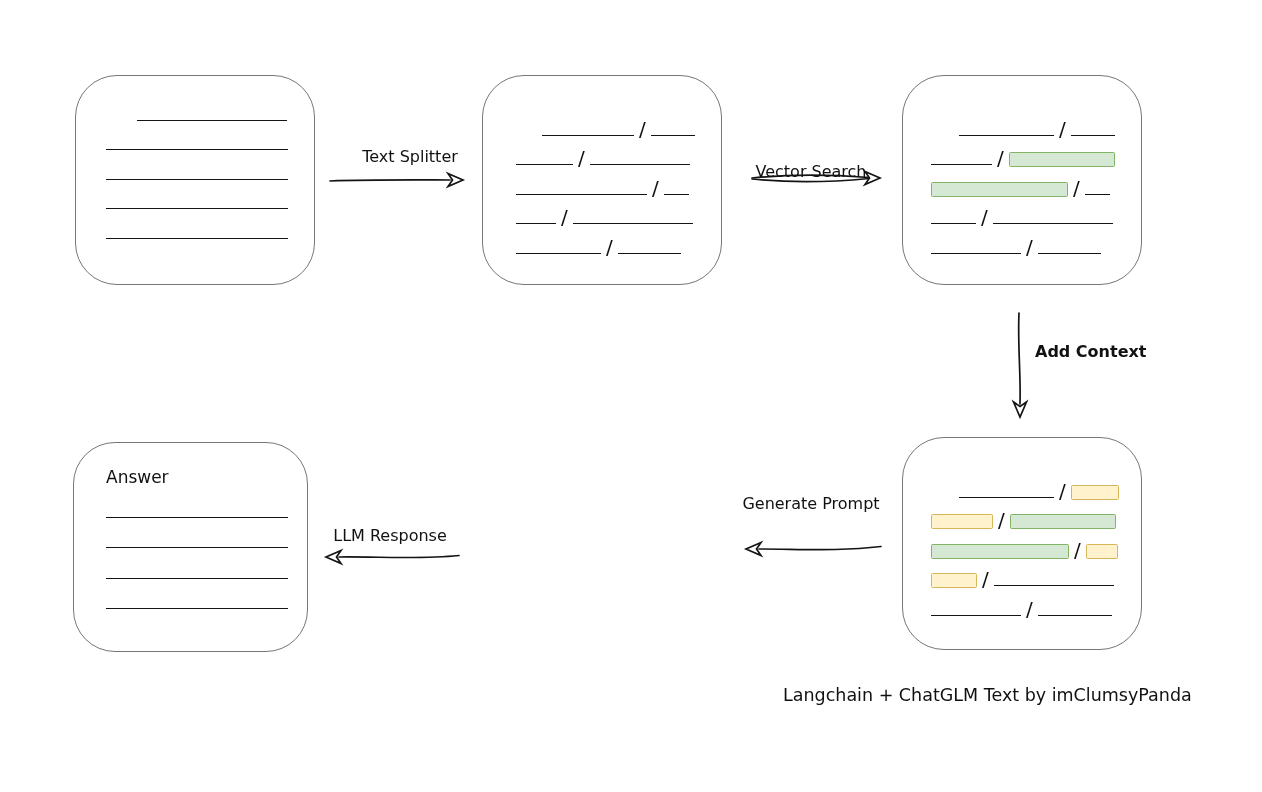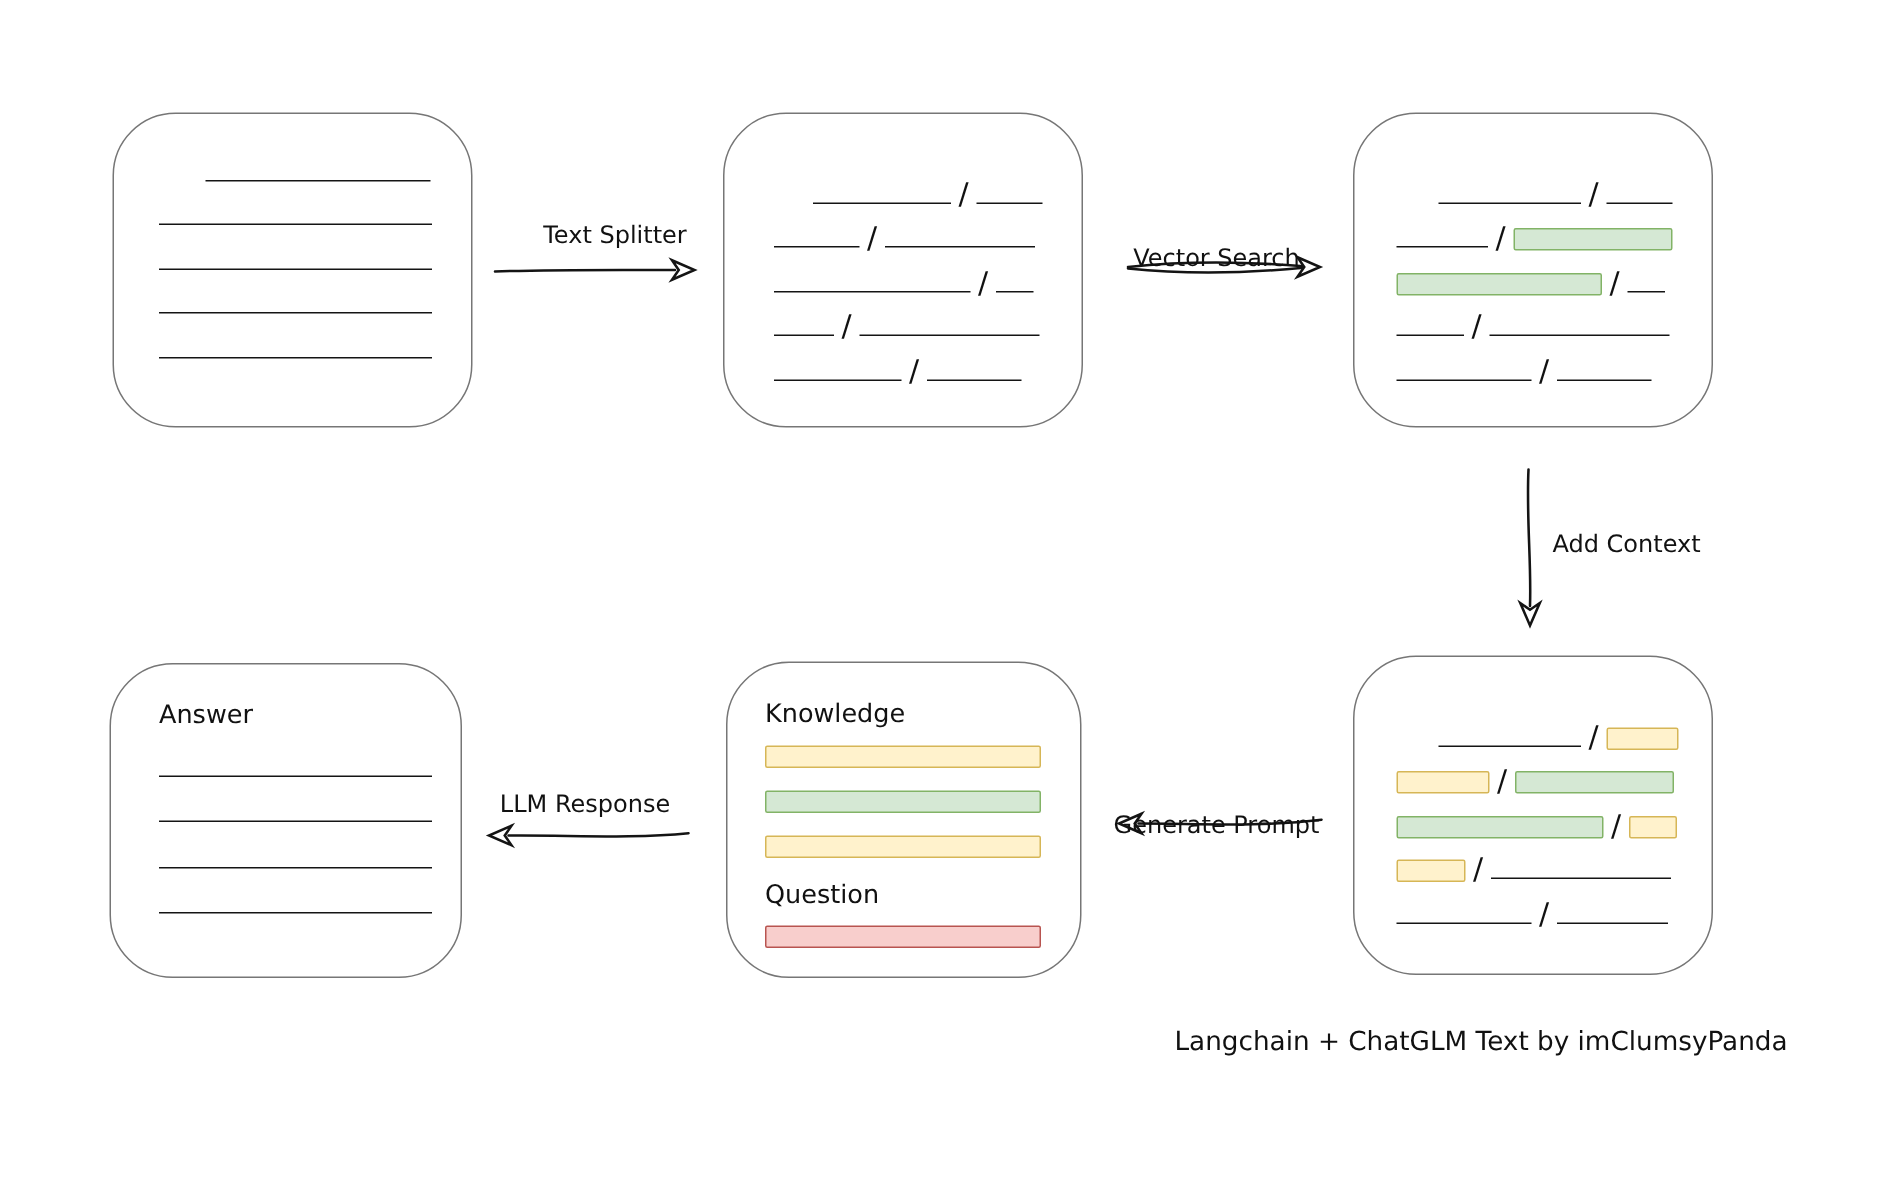--- a/index.html
+++ b/index.html
@@ -29,22 +29,22 @@
   .k-label{margin-bottom:11px;}
   .bars .bar{margin-bottom:15px;}
   .q-label{margin-top:3px;margin-bottom:10px;}
   .answer-inner{box-sizing:border-box;padding:24px 0 0 32px;}
   .answer-lines{margin-top:14px;}
   .ansline{height:0;border-bottom:1.7px solid #141414;margin-top:29.5px;}
   .arrow-label{position:absolute;font-size:16px;white-space:nowrap;}
   .centered{text-align:center;}
   #lbl-text-splitter{left:344px;top:147px;width:132px;}
   #lbl-vector-search{left:745px;top:162px;width:132px;}
-  #lbl-add-context{left:1035px;top:353px;}
-  #lbl-generate-prompt{left:740px;top:540px;width:142px;}
+  #lbl-add-context{left:1035px;top:342px;font-weight:bold;}
+  #lbl-generate-prompt{left:740px;top:494px;width:142px;}
   #lbl-llm-response{left:325px;top:526px;width:130px;}
   .caption{position:absolute;left:783px;top:685px;font-size:17.5px;white-space:nowrap;}
   svg.arrows{position:absolute;left:0;top:0;pointer-events:none;}
 </style>
 </head>
 <body>
 
 <div class="canvas">
 
   <svg class="arrows" width="1262" height="792" viewBox="0 0 1262 792" fill="none" stroke="#141414" stroke-width="1.7" stroke-linecap="round">
@@ -178,34 +178,20 @@
           <span class="hline" style="width: 120px;"></span>
         </div>
         <div class="crow">
           <span class="hline" style="width: 90px;"></span>
           <span class="slash">/</span>
           <span class="hline" style="width: 74px;"></span>
         </div>
       </div>
   </div>
 
-  <div class="node" id="node-prompt">
-    <div class="prompt-inner">
-      <div class="inner-label k-label">Knowledge</div>
-      <div class="bars">
-          <div class="bar yellow" style="width: 184px; height: 15px;"></div>
-          <div class="bar green" style="width: 184px; height: 15px;"></div>
-          <div class="bar yellow" style="width: 184px; height: 15px;"></div>
-        </div>
-      <div class="inner-label q-label">Question</div>
-      <div class="bars">
-          <div class="bar red" style="width: 184px; height: 15px;"></div>
-        </div>
-    </div>
-  </div>
 
   <div class="node" id="node-answer">
     <div class="answer-inner">
       <div class="inner-label">Answer</div>
       <div class="answer-lines">
           <div class="ansline" style="width: 182px;"></div>
           <div class="ansline" style="width: 182px;"></div>
           <div class="ansline" style="width: 182px;"></div>
           <div class="ansline" style="width: 182px;"></div>
         </div>

